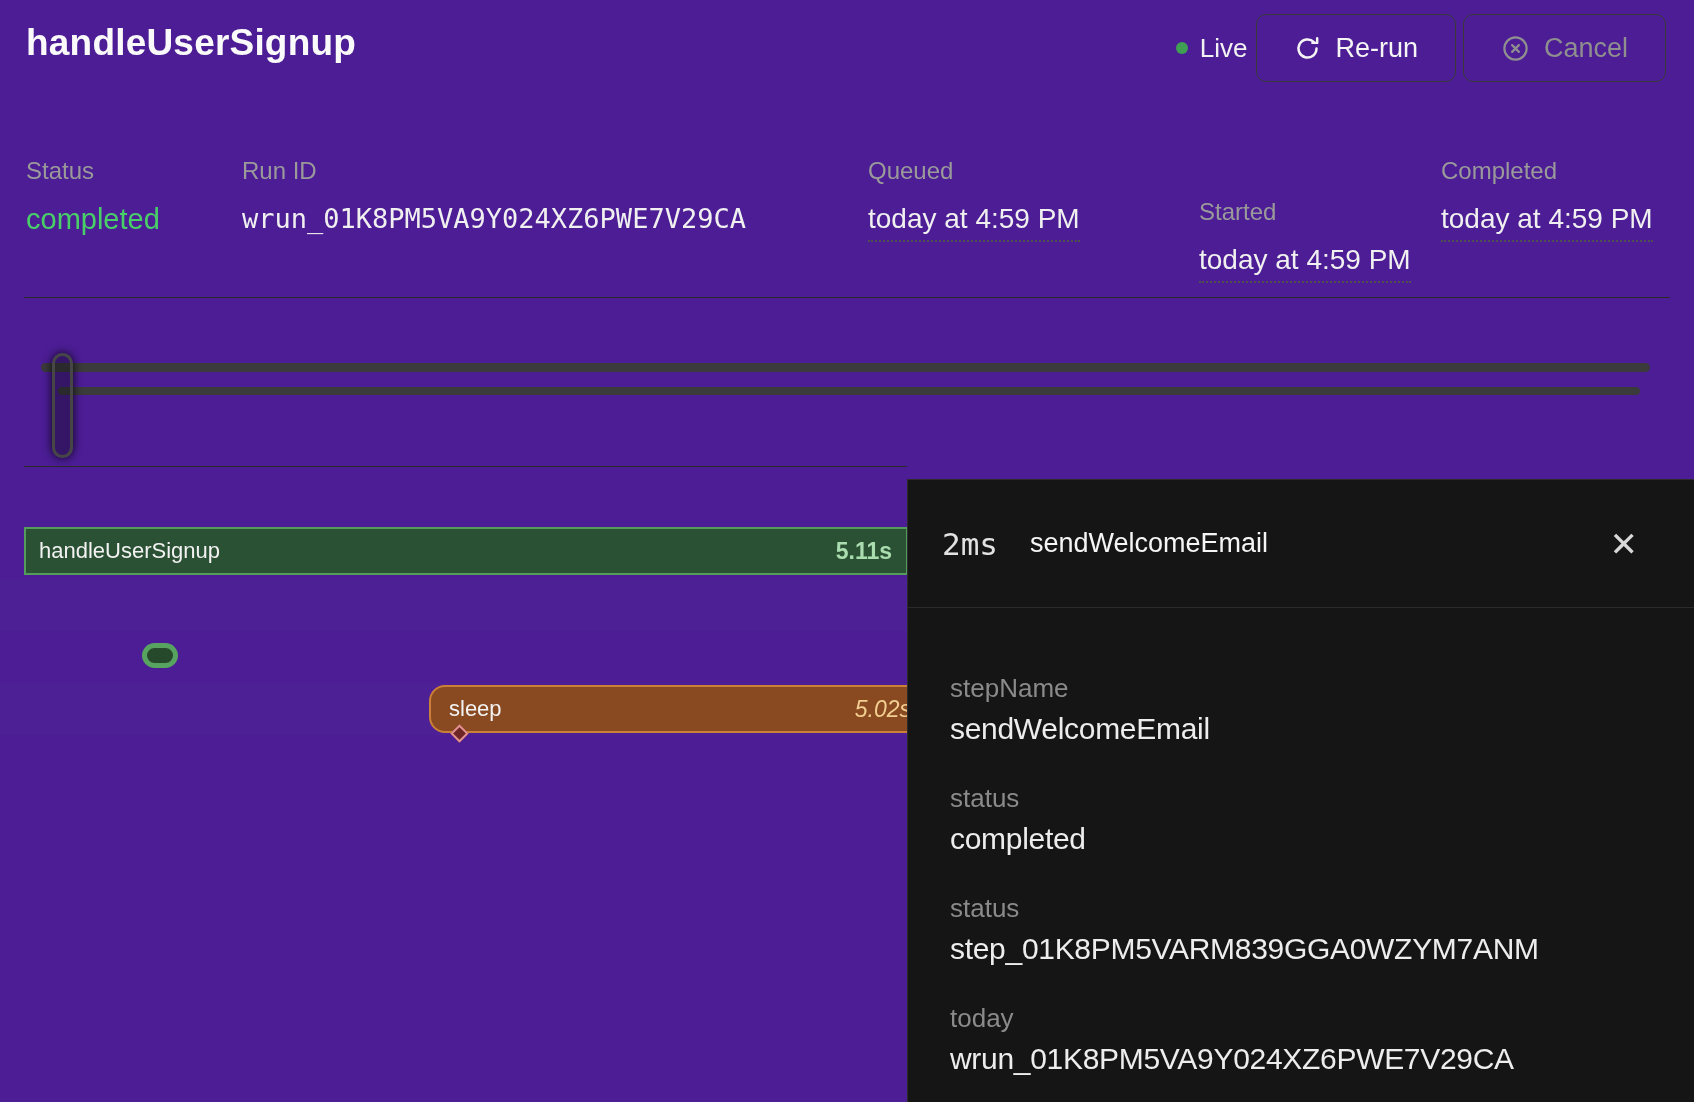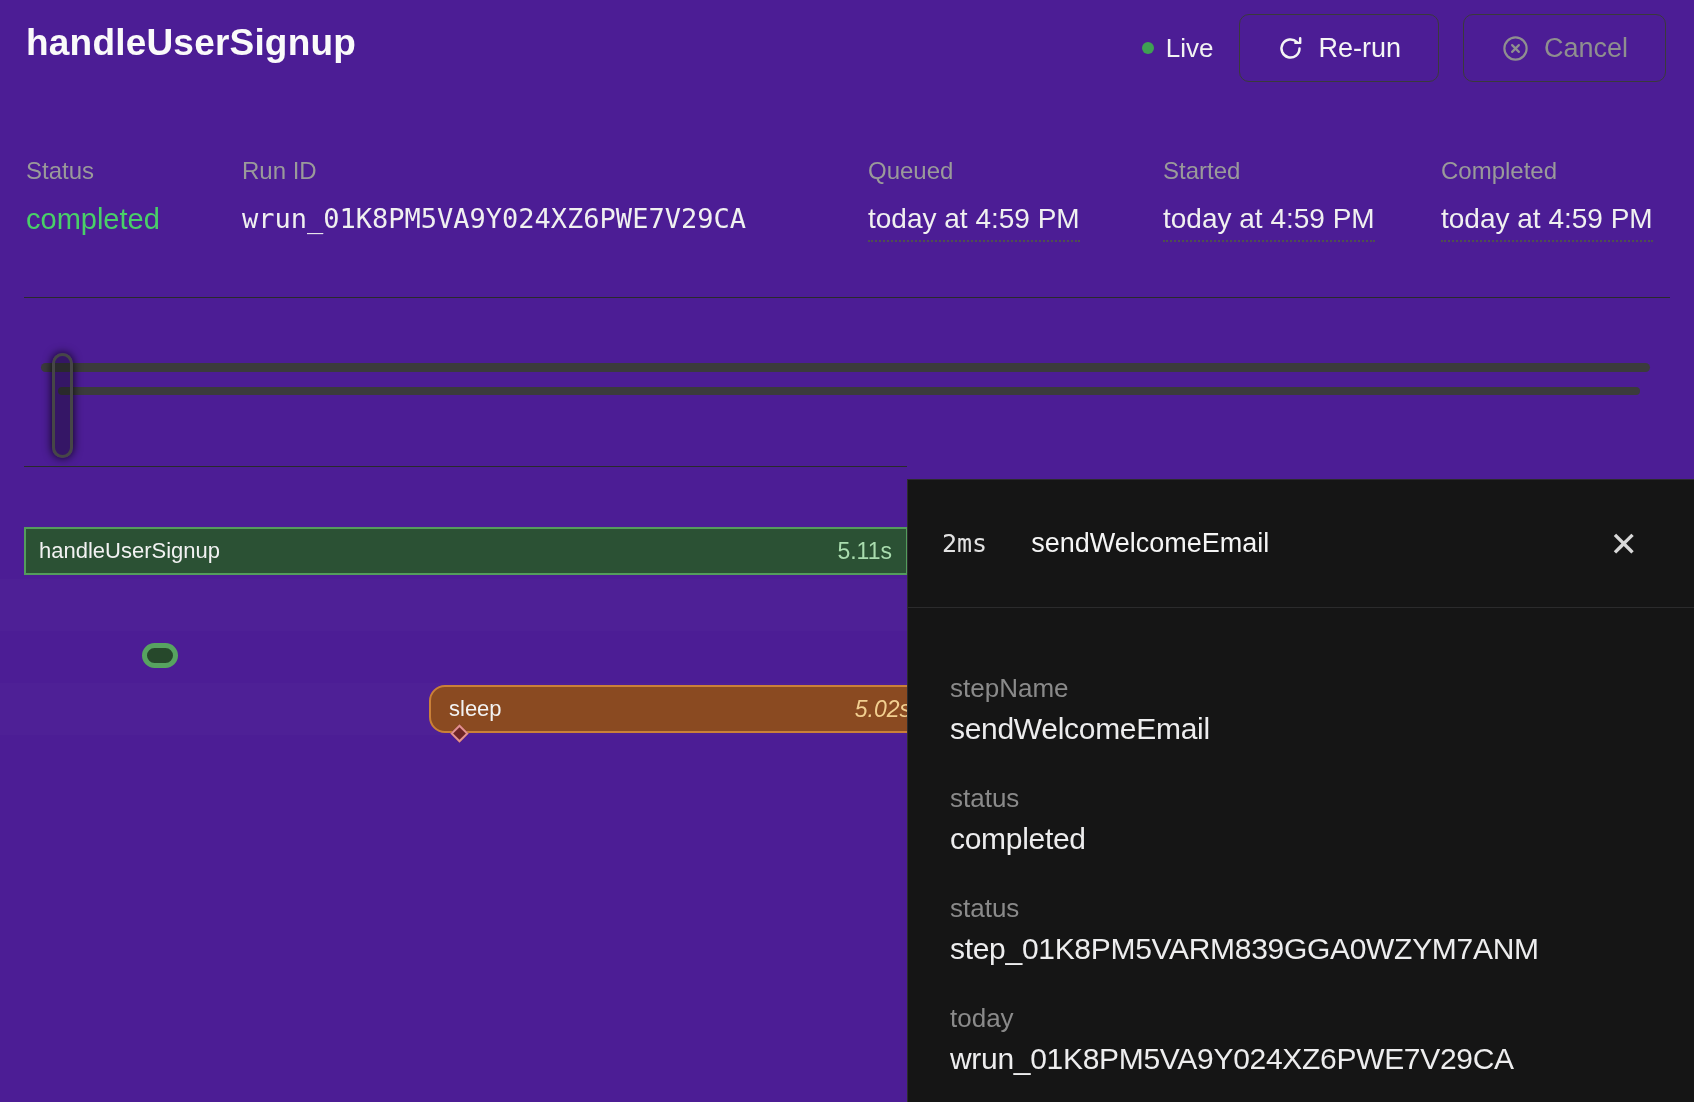--- a/index.html
+++ b/index.html
@@ -13,21 +13,21 @@
     overflow: hidden;
   }
 
   
   .page-title {
     position: absolute; left: 26px; top: 22px;
     font-size: 37px; font-weight: 700; color: #fafafa; letter-spacing: 0.2px;
   }
   .header-actions {
     position: absolute; right: 28px; top: 14px;
-    display: flex; align-items: center; gap: 24px; height: 68px;
+    display: flex; align-items: center; gap: 7px; height: 68px;
   }
   .live-indicator { display: flex; align-items: center; gap: 12px; margin-right: 2px; }
   .live-dot { width: 12px; height: 12px; border-radius: 50%; background: #3fa053; }
   .live-label { font-size: 26px; color: #f2f2f2; }
   .btn {
     display: flex; align-items: center; gap: 14px;
     height: 68px; padding: 0 37px;
     background: transparent; border: 1px solid #3a3a3b; border-radius: 10px;
     font-family: "Liberation Sans", sans-serif; font-size: 27px; color: #f5f5f5;
     cursor: pointer;
@@ -37,21 +37,21 @@
 
   
   .meta-row { position: absolute; top: 158px; left: 0; width: 100%; height: 90px; }
   .meta-field { position: absolute; top: 0; }
   .meta-label { font-size: 24px; color: #9a9a9a; line-height: 26px; }
   .meta-value { margin-top: 18px; font-size: 28px; line-height: 34px; color: #f0f0f0; }
   .meta-value.status-green { color: #49cf68; font-size: 29px; }
   .meta-value.mono { font-family: "DejaVu Sans Mono", "Liberation Mono", monospace; font-size: 27px; }
   .meta-value.time { display: inline-block; border-bottom: 2px dotted #4f4f4f; padding-bottom: 4px; }
   .mf-0 { left: 26px; } .mf-1 { left: 242px; } .mf-2 { left: 868px; }
-  .mf-3 { left: 1163px; } .mf-4 { left: 1441px; }
+  .mf-3 { left: 1199px; margin-top: 41px; } .mf-4 { left: 1441px; }
 
   
   .divider-top { position: absolute; top: 297px; left: 24px; width: 1646px; height: 1px; background: #2a2a2b; }
   .divider-trace { position: absolute; top: 466px; left: 24px; width: 883px; height: 1px; background: #2a2a2b; }
 
   
   .minimap { position: absolute; left: 0; top: 330px; width: 1694px; height: 136px; }
   .mini-bar-1 { position: absolute; left: 41px; top: 33px; width: 1609px; height: 9px; border-radius: 5px; background: #3b3b3c; }
   .mini-bar-2 { position: absolute; left: 58px; top: 57px; width: 1582px; height: 8px; border-radius: 4px; background: #3b3b3c; }
   .mini-handle {
@@ -72,21 +72,21 @@
     position: absolute; display: flex; align-items: center; justify-content: space-between;
     height: 48px; cursor: pointer;
   }
   .span-root {
     left: 24px; top: 60px; width: 884px;
     background: #2b5134; border: 2px solid #549c5c;
     padding: 0 14px 0 13px;
   }
   .span-name { font-size: 22px; color: #f2f2f2; white-space: nowrap; }
   .span-duration { font-size: 23px; white-space: nowrap; }
-  .span-root .span-duration { color: #a9dcae; }
+  .span-root .span-duration { color: #a9dcae; font-weight: bold; }
 
   .step-pill {
     position: absolute; left: 142px; top: 176px;
     width: 36px; height: 25px; border-radius: 13px;
     background: #26482b; border: 5px solid #57a360;
     cursor: pointer;
   }
 
   .span-sleep {
     left: 429px; top: 218px; width: 510px;
@@ -110,21 +110,21 @@
     background: #151515;
     border-top: 1px solid #2c2c2d; border-left: 1px solid #2c2c2d;
   }
   .panel-header {
     position: relative; display: flex; align-items: center;
     height: 128px; padding-left: 34px;
     border-bottom: 1px solid #2b2b2c;
   }
   .panel-duration {
     font-family: "DejaVu Sans Mono", "Liberation Mono", monospace;
-    font-size: 25px; color: #e2e2e2; margin-right: 44px;
+    font-size: 31px; color: #e2e2e2; margin-right: 32px;
   }
   .panel-title { font-size: 27px; color: #f5f5f5; }
   .panel-close {
     position: absolute; right: 56px; top: 50%; transform: translateY(-50%);
     background: none; border: none; color: #d8d8d8;
     font-size: 34px; font-weight: 300; line-height: 1; cursor: pointer;
     font-family: "Liberation Sans", sans-serif;
   }
   .panel-body { padding: 64px 40px 0 42px; }
   .panel-row { margin-bottom: 34px; }

